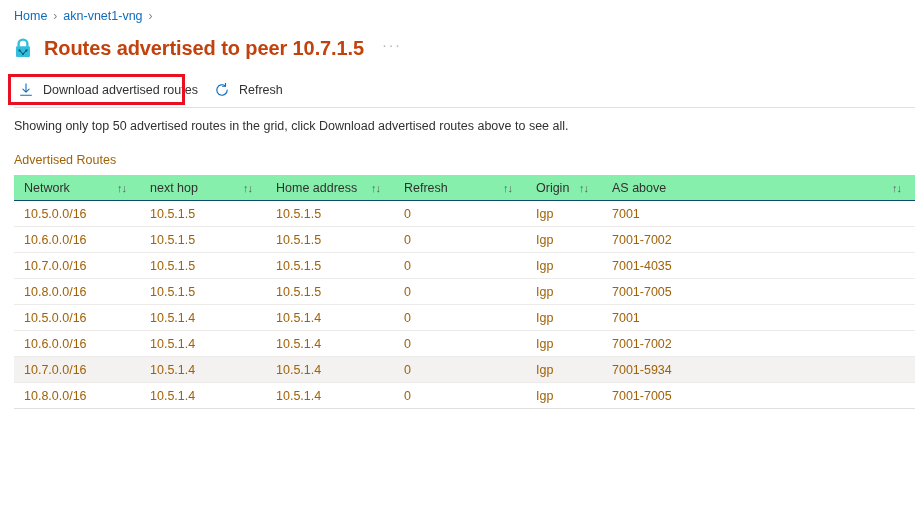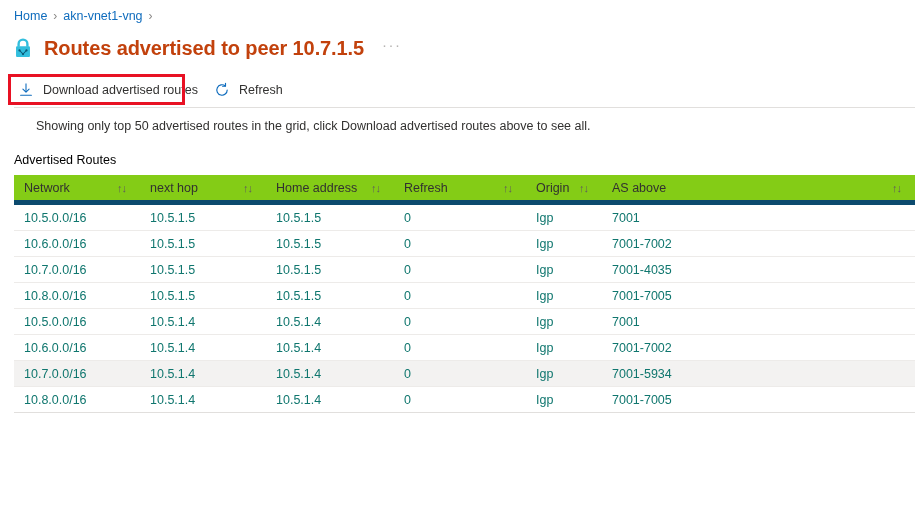--- a/index.html
+++ b/index.html
@@ -120,69 +120,68 @@
     box-sizing: border-box;
     pointer-events: none;
   }
 
   
   .notice {
     font-size: 12.5px;
     color: #323130;
     padding: 12px 0 0 14px;
     line-height: 16px;
-    margin-left: 22px;
   }
 
   
   .grid-caption {
     font-size: 12.5px;
-    color: #000000;
+    color: #a16207;
     padding: 19px 0 0 14px;
   }
   .grid {
     margin-top: 8px;
     padding: 0 2px 0 14px;
   }
   table.routes {
     width: 901px;
     border-collapse: collapse;
     table-layout: fixed;
     font-size: 12.5px;
   }
   table.routes th {
     text-align: left;
     font-weight: 400;
     color: #323130;
     height: 25px;
     padding: 0 0 0 10px;
-    border-bottom: 5px solid #0c4a6e;
+    border-bottom: 1px solid #0c4a6e;
     vertical-align: middle;
     white-space: nowrap;
     cursor: pointer;
     position: relative;
-    background: #84cc16;
+    background: #86efac;
   }
   .th-inner {
     display: flex;
     align-items: center;
     justify-content: space-between;
     padding-right: 14px;
   }
   .sort-arrows {
     color: #605e5c;
     font-size: 11px;
     letter-spacing: -1px;
     margin-left: 8px;
     user-select: none;
   }
   table.routes td {
     height: 25px;
     padding: 0 0 0 10px;
-    color: #0f766e;
+    color: #a16207;
     border-bottom: 1px solid #edebe9;
     vertical-align: middle;
     white-space: nowrap;
     overflow: hidden;
     text-overflow: ellipsis;
   }
   tr.route-row.is-hovered td { background: #f3f2f1; }
   tr.route-row:last-child td { border-bottom: 1px solid #e1dfdd; }
 
   .c-network   { width: 126px; }

